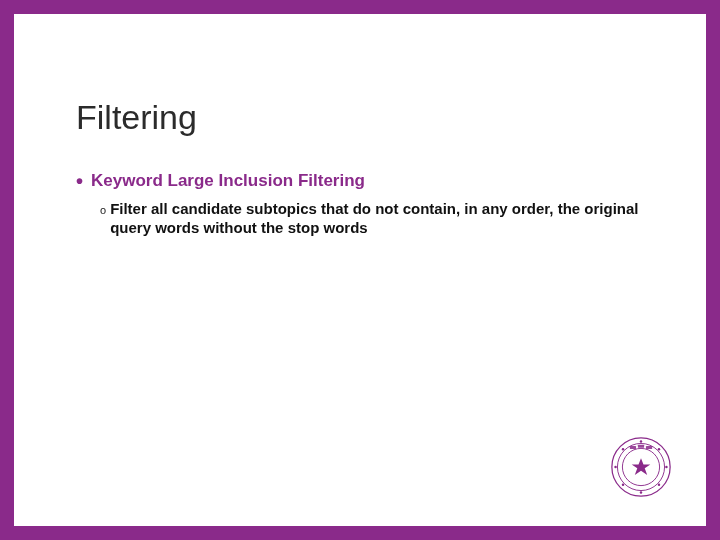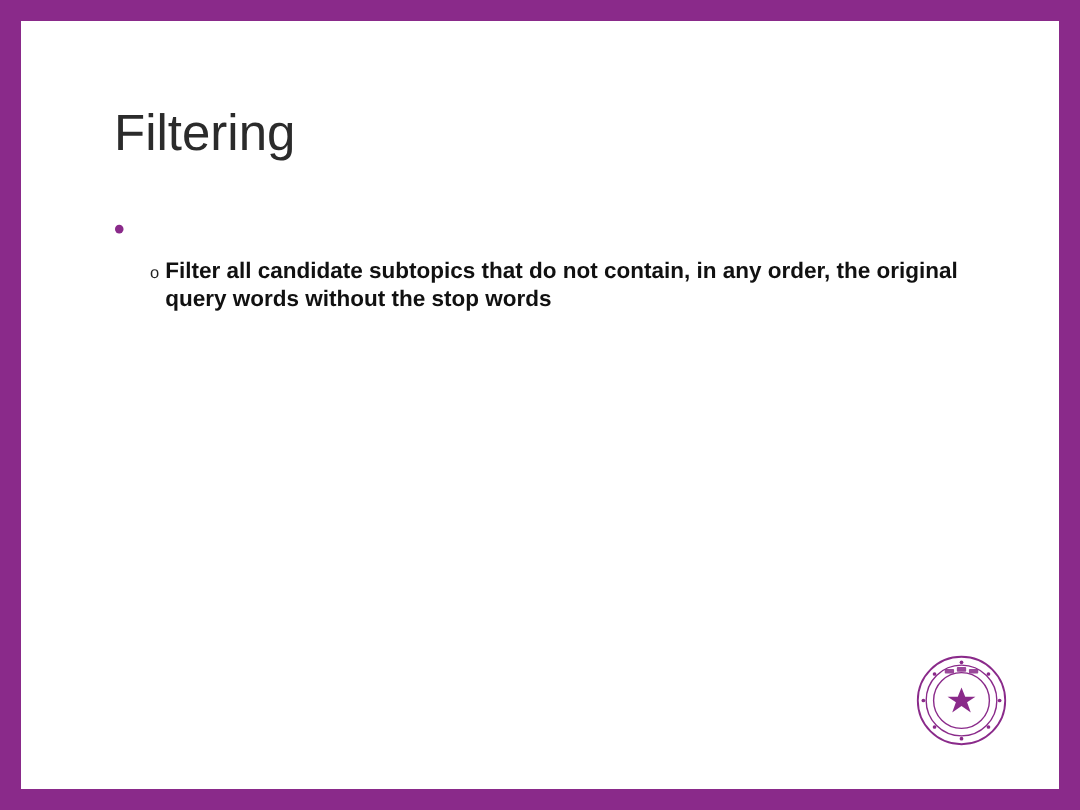--- a/index.html
+++ b/index.html
@@ -13,21 +13,21 @@
 .frame {
   position: absolute;
   top: 0; left: 0;
   width: 720px;
   height: 540px;
   border: 14px solid #8a2a8a;
   background: #fff;
 }
 .content {
   position: absolute;
-  top: 56px;
+  top: 84px;
   left: 62px;
   right: 40px;
 }
 .title {
   font-size: 34px;
   font-weight: 400;
   color: #2b2b2b;
   margin-bottom: 34px;
 }
 .bullet-row {
@@ -78,20 +78,21 @@
 </style>
 </head>
 <body>
 
 <div class="frame">
   <div class="content">
     <h1 class="title">Filtering</h1>
 
     <div class="bullet-row">
       <span class="bullet-dot">•</span>
+      <span class="bullet-text">Keyword Large Inclusion Filtering</span>
     </div>
 
     <div class="sub-row">
       <span class="sub-o">o</span>
       <span class="sub-text">Filter all candidate subtopics that do not contain, in any order, the original query words without the stop words</span>
     </div>
   </div>
 
   <div class="seal">
     <svg viewBox="0 0 100 100">

